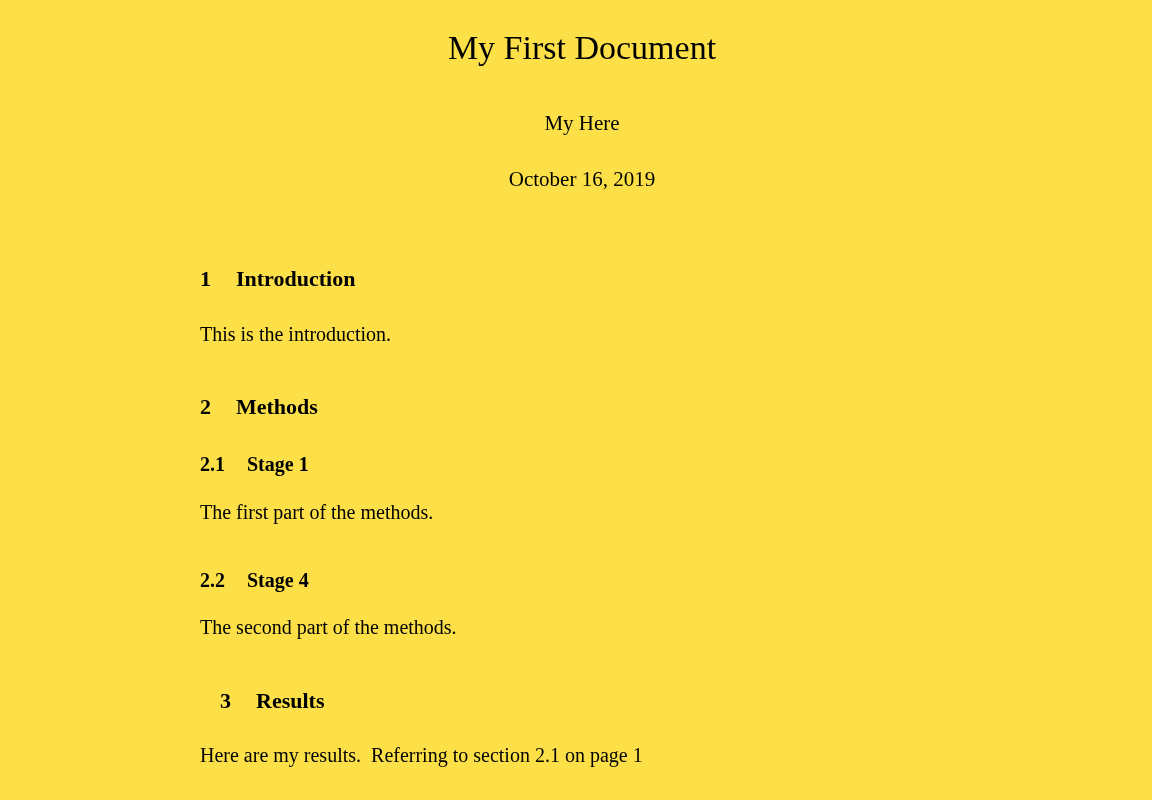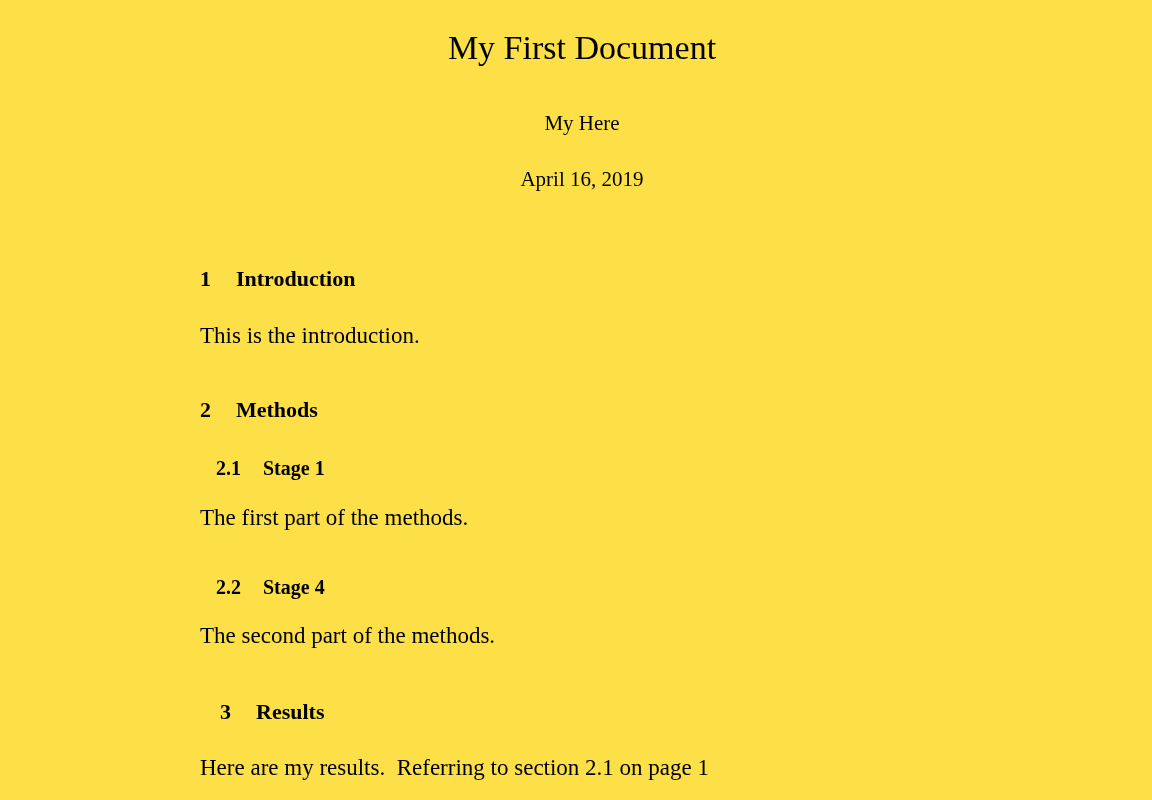--- a/index.html
+++ b/index.html
@@ -52,25 +52,25 @@
     line-height: 1.2;
   }
   .sec .num { display: inline-block; margin-right: 25px; }
 
   
   .sub {
     font-size: 20px;
     font-weight: 700;
     line-height: 1.2;
   }
-  .sub .num { display: inline-block; margin-right: 22px; margin-left: 16px; }
+  .sub .num { display: inline-block; margin-right: 22px; }
 
   
   .body-text {
-    font-size: 23px;
+    font-size: 20px;
     line-height: 1.2;
     white-space: pre-wrap;
   }
 
   
   .sec-1  { margin-top: 74px; }
   .p-1    { margin-top: 29px; }
   .sec-2  { margin-top: 48px; }
   .sub-21 { margin-top: 32px; }
   .p-2    { margin-top: 24px; }
@@ -81,21 +81,21 @@
 </style>
 </head>
 <body>
 
 <div class="page">
   <div class="content">
 
     <div class="titleblock">
       <div class="doc-title">My First Document</div>
       <div class="doc-author">My Here</div>
-      <div class="doc-date">April 16, 2019</div>
+      <div class="doc-date">October 16, 2019</div>
     </div>
 
     <div class="sec sec-1">
       <span class="num">1</span><span>Introduction</span>
     </div>
     <div class="body-text p-1">This is the introduction.</div>
 
     <div class="sec sec-2">
       <span class="num">2</span><span>Methods</span>
     </div>

